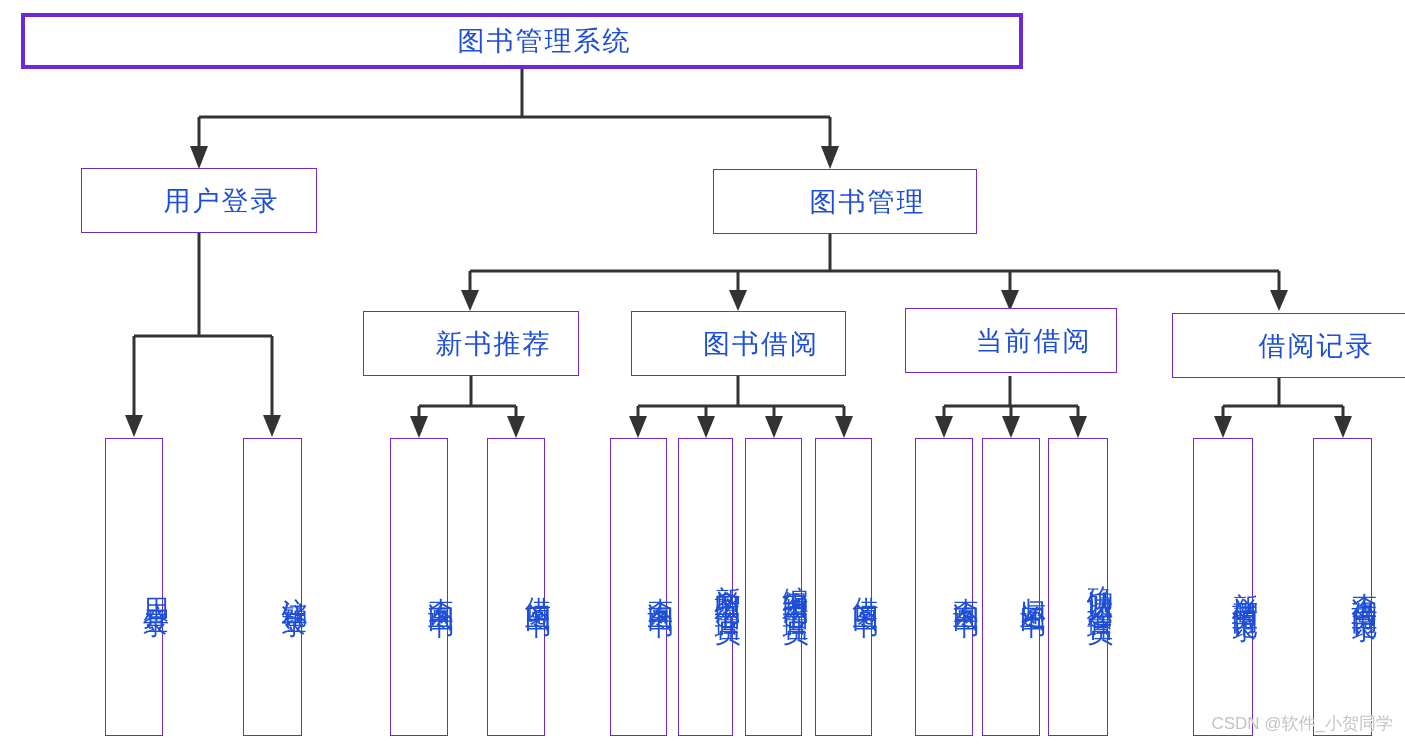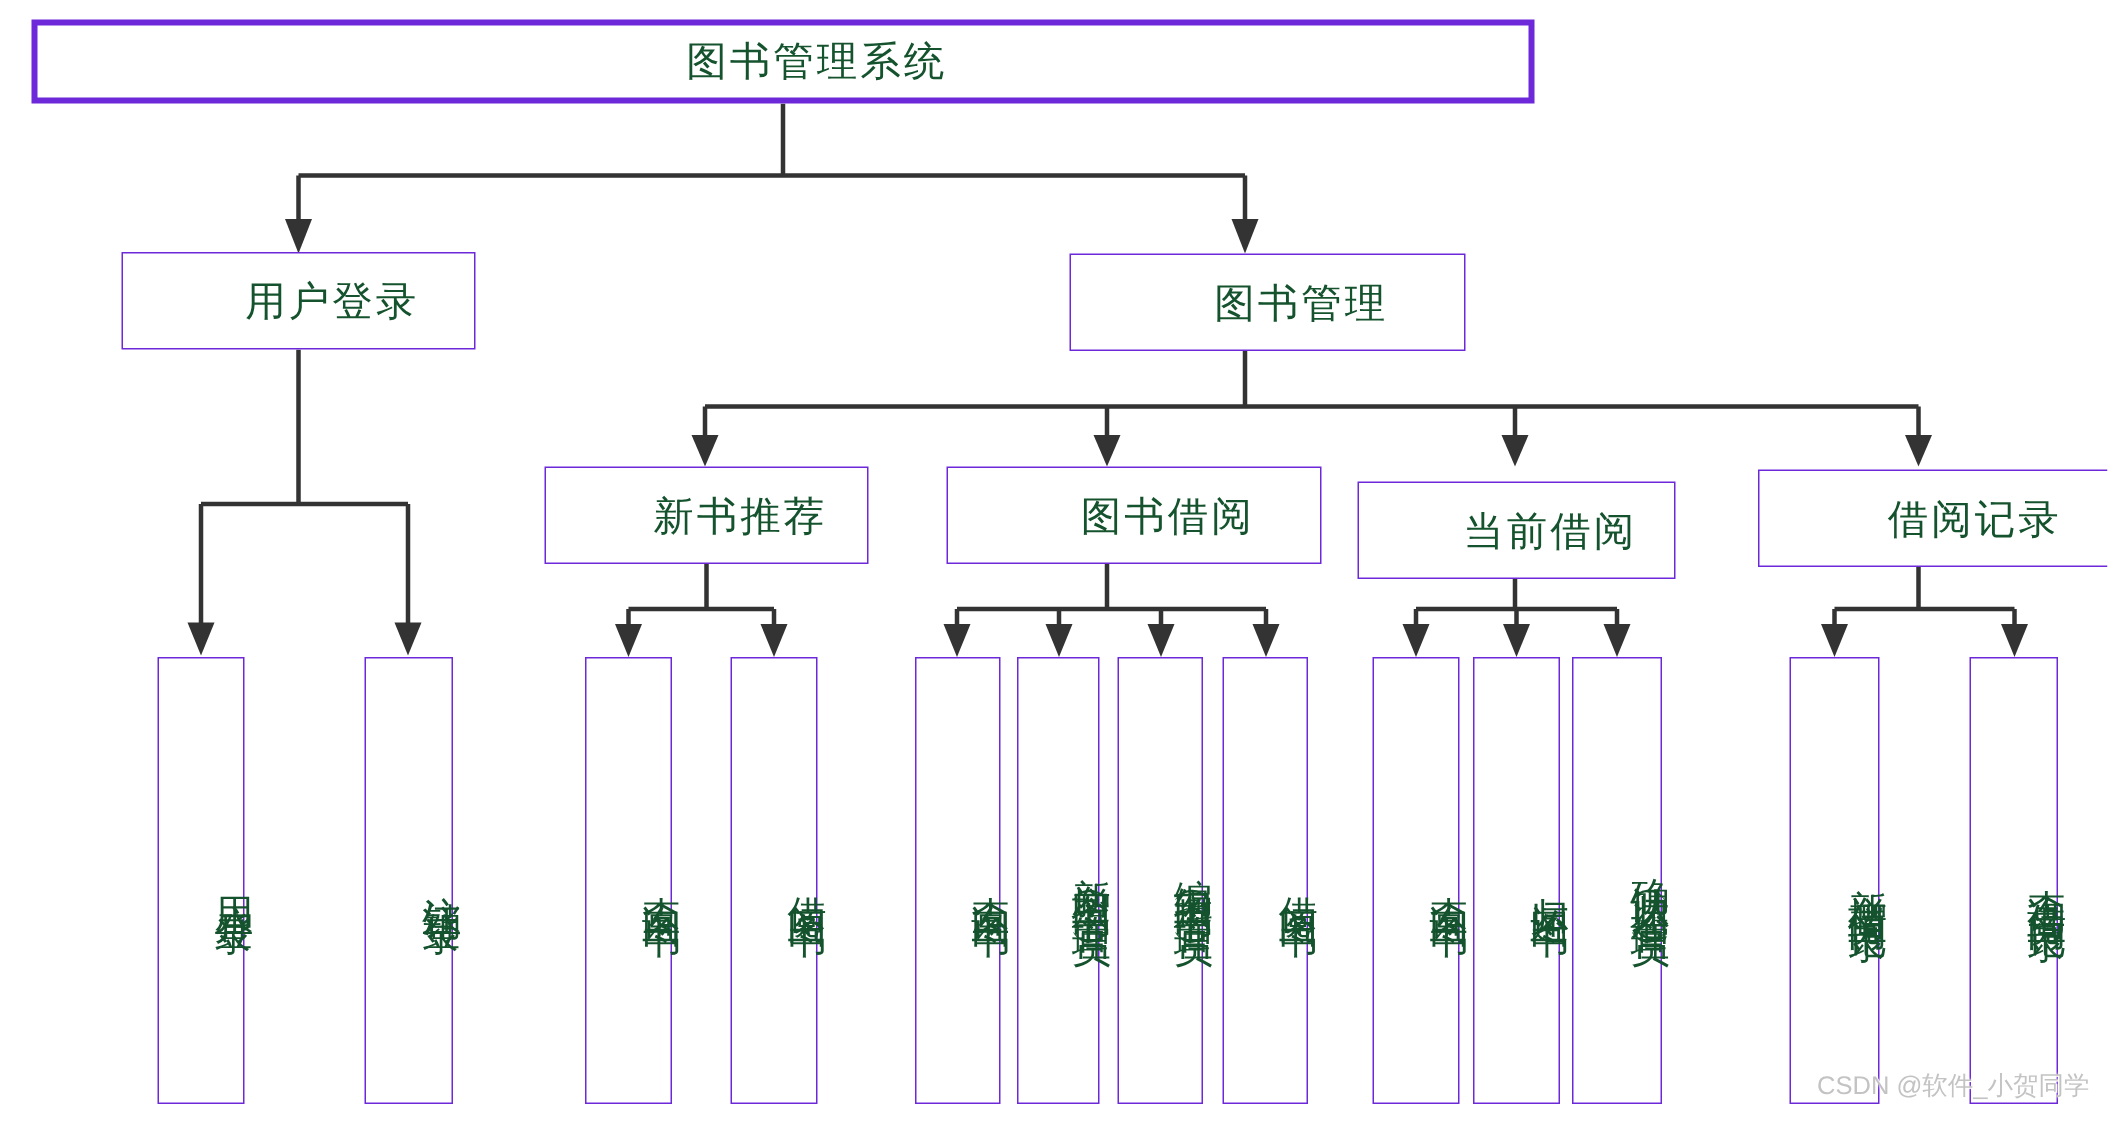--- a/index.html
+++ b/index.html
@@ -23,21 +23,21 @@
     height: 747px;
   }
   .node {
     position: absolute;
     box-sizing: border-box;
     border: 1px solid #6d28d9;
     background: #ffffff;
     display: flex;
     align-items: center;
     justify-content: center;
-    color: #14532d;
+    color: #1d4ed8;
     padding-left: 45px;
   }
   .h-node {
     font-size: 27px;
     letter-spacing: 2px;
     white-space: nowrap;
   }
   .root-node {
     left: 21px;
     top: 13px;
@@ -114,22 +114,22 @@
       <polygon points="1334,416 1352,416 1343,438"></polygon>
     </g>
   </svg>
 
   <div class="node h-node root-node">图书管理系统</div>
 
   <div class="node h-node lvl2" style="left:81px; top:168px; width:236px;">用户登录</div>
   <div class="node h-node lvl2" style="left:713px; top:169px; width:264px;">图书管理</div>
 
   <div class="node h-node lvl3" style="left:363px; top:311px; width:216px;text-align:right;">新书推荐</div>
-  <div class="node h-node lvl3" style="left:631px; top:311px; width:250px;">图书借阅</div>
-  <div class="node h-node lvl3" style="left:905px; top:321px; width:212px;">当前借阅</div>
+  <div class="node h-node lvl3" style="left:631px; top:311px; width:215px;">图书借阅</div>
+  <div class="node h-node lvl3" style="left:905px; top:308px; width:212px;">当前借阅</div>
   <div class="node h-node lvl3" style="left:1172px; top:313px; width:244px;">借阅记录</div>
 
   <div class="node leaf" style="left:105px; width:58px;">用户登录</div>
   <div class="node leaf" style="left:243px; width:59px;">注销登录</div>
   <div class="node leaf" style="left:390px; width:58px;">查询图书</div>
   <div class="node leaf" style="left:487px; width:58px;">借阅图书</div>
   <div class="node leaf" style="left:610px; width:57px;">查询图书</div>
   <div class="node leaf" style="left:678px; width:55px;">新增图书（管理员）</div>
   <div class="node leaf" style="left:745px; width:57px;">编辑图书（管理员）</div>
   <div class="node leaf" style="left:815px; width:57px;">借阅图书</div>

